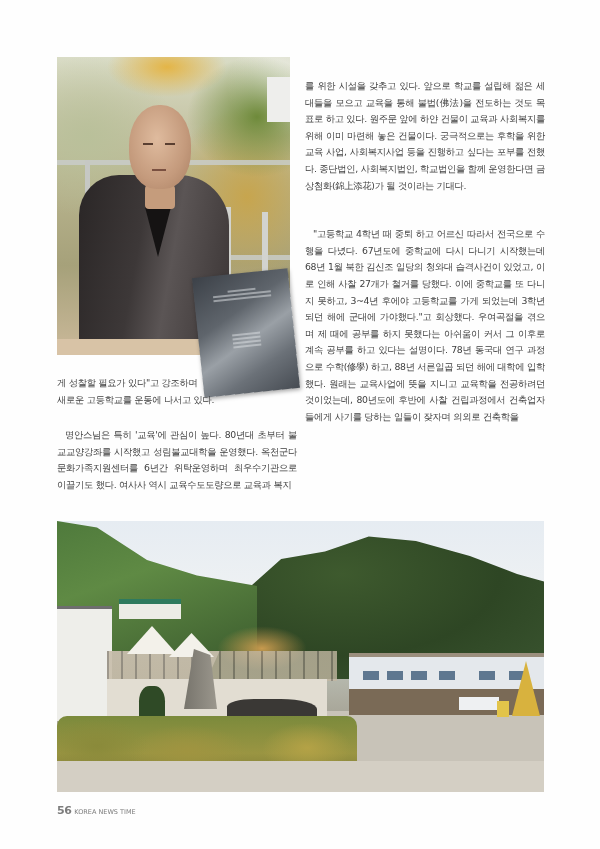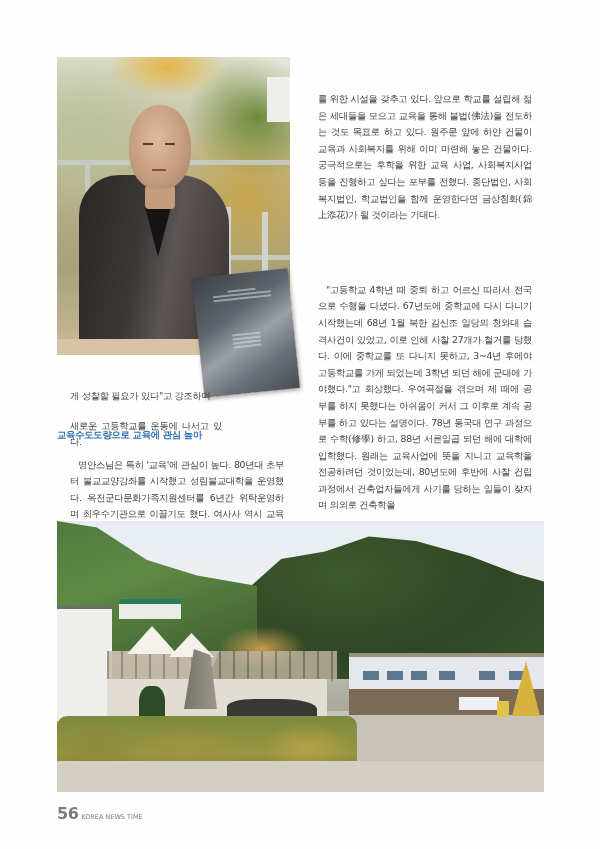--- a/index.html
+++ b/index.html
@@ -51,21 +51,21 @@
       background: linear-gradient(150deg, #3c4148 0%, #5f656c 35%, #9aa0a6 55%, #6b7178 75%, #474c53 100%);
       box-shadow: 1px 2px 4px rgba(0,0,0,.35);
       color: #c9ccd0; font-size: 3px; text-align: center; padding-top: 14px;
     }
     .book .bt { display: block; margin: 2px auto; width: 60%; height: 2px; background: rgba(215,218,222,.55); }
     .book .bt.s { width: 30%; }
     .book .gap { height: 30px; }
 
     
     .col { position: absolute; font-size: 9.3px; line-height: 16.6px; color: #404040; text-align: justify; letter-spacing: -0.3px; }
-    .col p { margin: 13px; }
+    .col p { margin: 0; }
     .col .para-gap { height: 16px; }
     .col .indent { text-indent: 8px; }
 
     .right-col { left: 305px; top: 78px; width: 240px; }
     .left-a { left: 57px; top: 375px; width: 178px; }
     .left-b { left: 57px; top: 427px; width: 240px; }
 
     .heading { color: #2d6fb4; font-weight: bold; font-size: 9.4px; letter-spacing: -0.3px; margin-bottom: 1px; }
 
     
@@ -107,21 +107,21 @@
         radial-gradient(ellipse 60px 26px at 130px 35px, #a09440 0%, rgba(160,148,64,0) 100%),
         radial-gradient(ellipse 45px 25px at 250px 32px, #b4a246 0%, rgba(180,162,70,0) 100%),
         linear-gradient(180deg, #7b8a3c 0%, #9a9542 60%, #7e7a36 100%);
       border-radius: 10px 10px 0 0;
     }
     .landscape .pine { position: absolute; left: 82px; top: 165px; width: 26px; height: 38px; background: #2f4a26; border-radius: 40% 40% 10% 10%; }
     .landscape .rocks { position: absolute; left: 170px; top: 178px; width: 90px; height: 25px; background: #3a3835; border-radius: 30% 40% 20% 30%; }
 
     
     .footer { position: absolute; left: 57px; top: 804px; height: 14px; display: flex; align-items: baseline; gap: 3px; color: #7c7c7c; }
-    .footer .page-num { font-size: 16px; font-weight: bold; letter-spacing: -0.5px; text-align: right; }
+    .footer .page-num { font-size: 11px; font-weight: bold; letter-spacing: -0.5px; text-align: right; }
     .footer .mag { font-size: 6.5px; letter-spacing: 0px; }
   </style>
 </head>
 <body>
 
 <div class="page">
 
   <div class="portrait">
     <div class="building"></div>
     <div class="rail-h"></div>
@@ -149,21 +149,20 @@
     <span class="bt s"></span>
     <span class="bt s"></span>
   </div>
 
   <div class="col left-a">
     <p>게 성찰할 필요가 있다"고 강조하며</p>
     <p>새로운 고등학교를 운동에 나서고 있다.</p>
   </div>
 
   <div class="col left-b">
-    <div class="heading">교육수도도량으로 교육에 관심 높아</div>
     <p class="indent">명안스님은 특히 '교육'에 관심이 높다. 80년대 초부터 불교교양강좌를 시작했고 성림불교대학을 운영했다. 옥천군다문화가족지원센터를 6년간 위탁운영하며 최우수기관으로 이끌기도 했다. 여사사 역시 교육수도도량으로 교육과 복지</p>
   </div>
 
   <div class="col right-col">
     <p>를 위한 시설을 갖추고 있다. 앞으로 학교를 설립해 젊은 세대들을 모으고 교육을 통해 불법(佛法)을 전도하는 것도 목표로 하고 있다. 원주문 앞에 하얀 건물이 교육과 사회복지를 위해 이미 마련해 놓은 건물이다. 궁극적으로는 후학을 위한 교육 사업, 사회복지사업 등을 진행하고 싶다는 포부를 전했다. 종단법인, 사회복지법인, 학교법인을 함께 운영한다면 금상첨화(錦上添花)가 될 것이라는 기대다.</p>
     <div class="para-gap"></div>
     <div class="para-gap"></div>
     <p class="indent">"고등학교 4학년 때 중퇴 하고 어르신 따라서 전국으로 수행을 다녔다. 67년도에 중학교에 다시 다니기 시작했는데 68년 1월 북한 김신조 일당의 청와대 습격사건이 있었고, 이로 인해 사찰 27개가 철거를 당했다. 이에 중학교를 또 다니지 못하고, 3~4년 후에야 고등학교를 가게 되었는데 3학년 되던 해에 군대에 가야했다."고 회상했다. 우여곡절을 겪으며 제 때에 공부를 하지 못했다는 아쉬움이 커서 그 이후로 계속 공부를 하고 있다는 설명이다. 78년 동국대 연구 과정으로 수학(修學) 하고, 88년 서른일곱 되던 해에 대학에 입학했다. 원래는 교육사업에 뜻을 지니고 교육학을 전공하려던 것이었는데, 80년도에 후반에 사찰 건립과정에서 건축업자들에게 사기를 당하는 일들이 잦자며 의외로 건축학을</p>
   </div>
 

